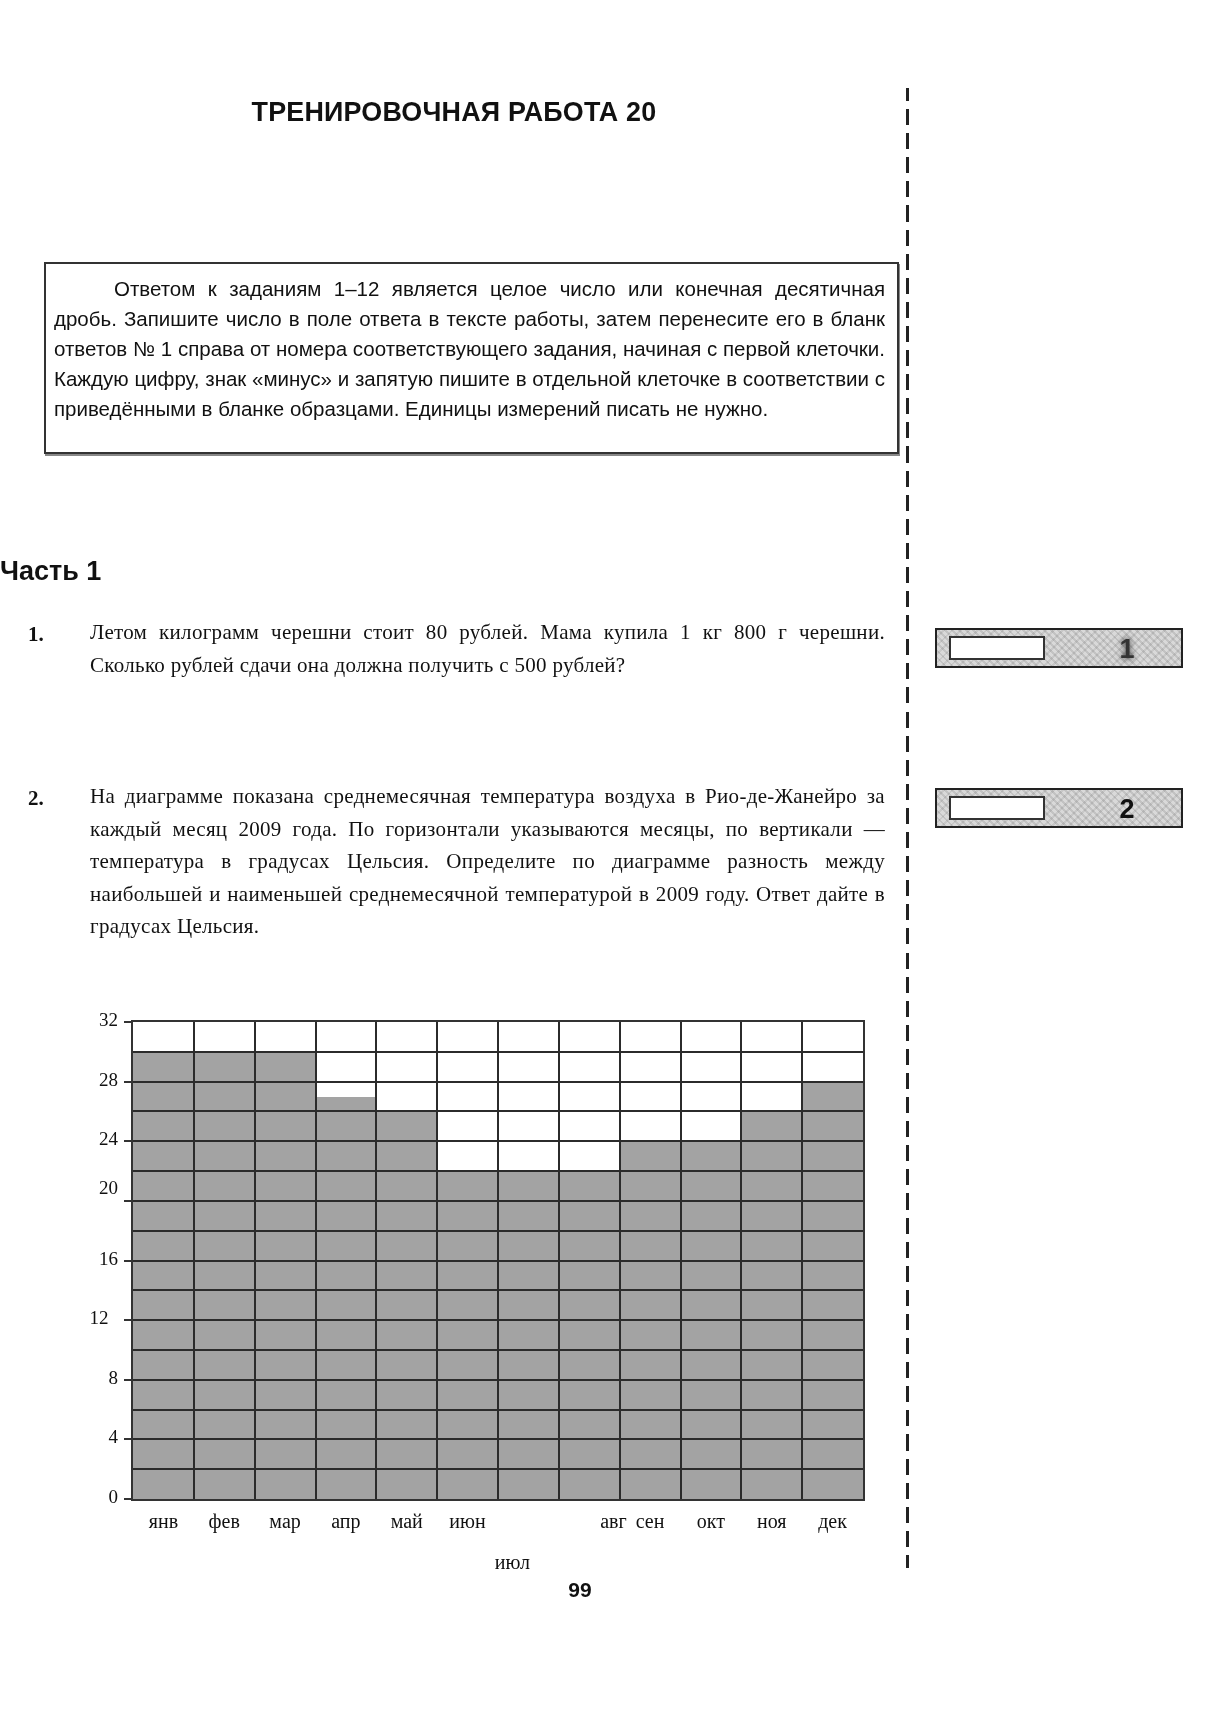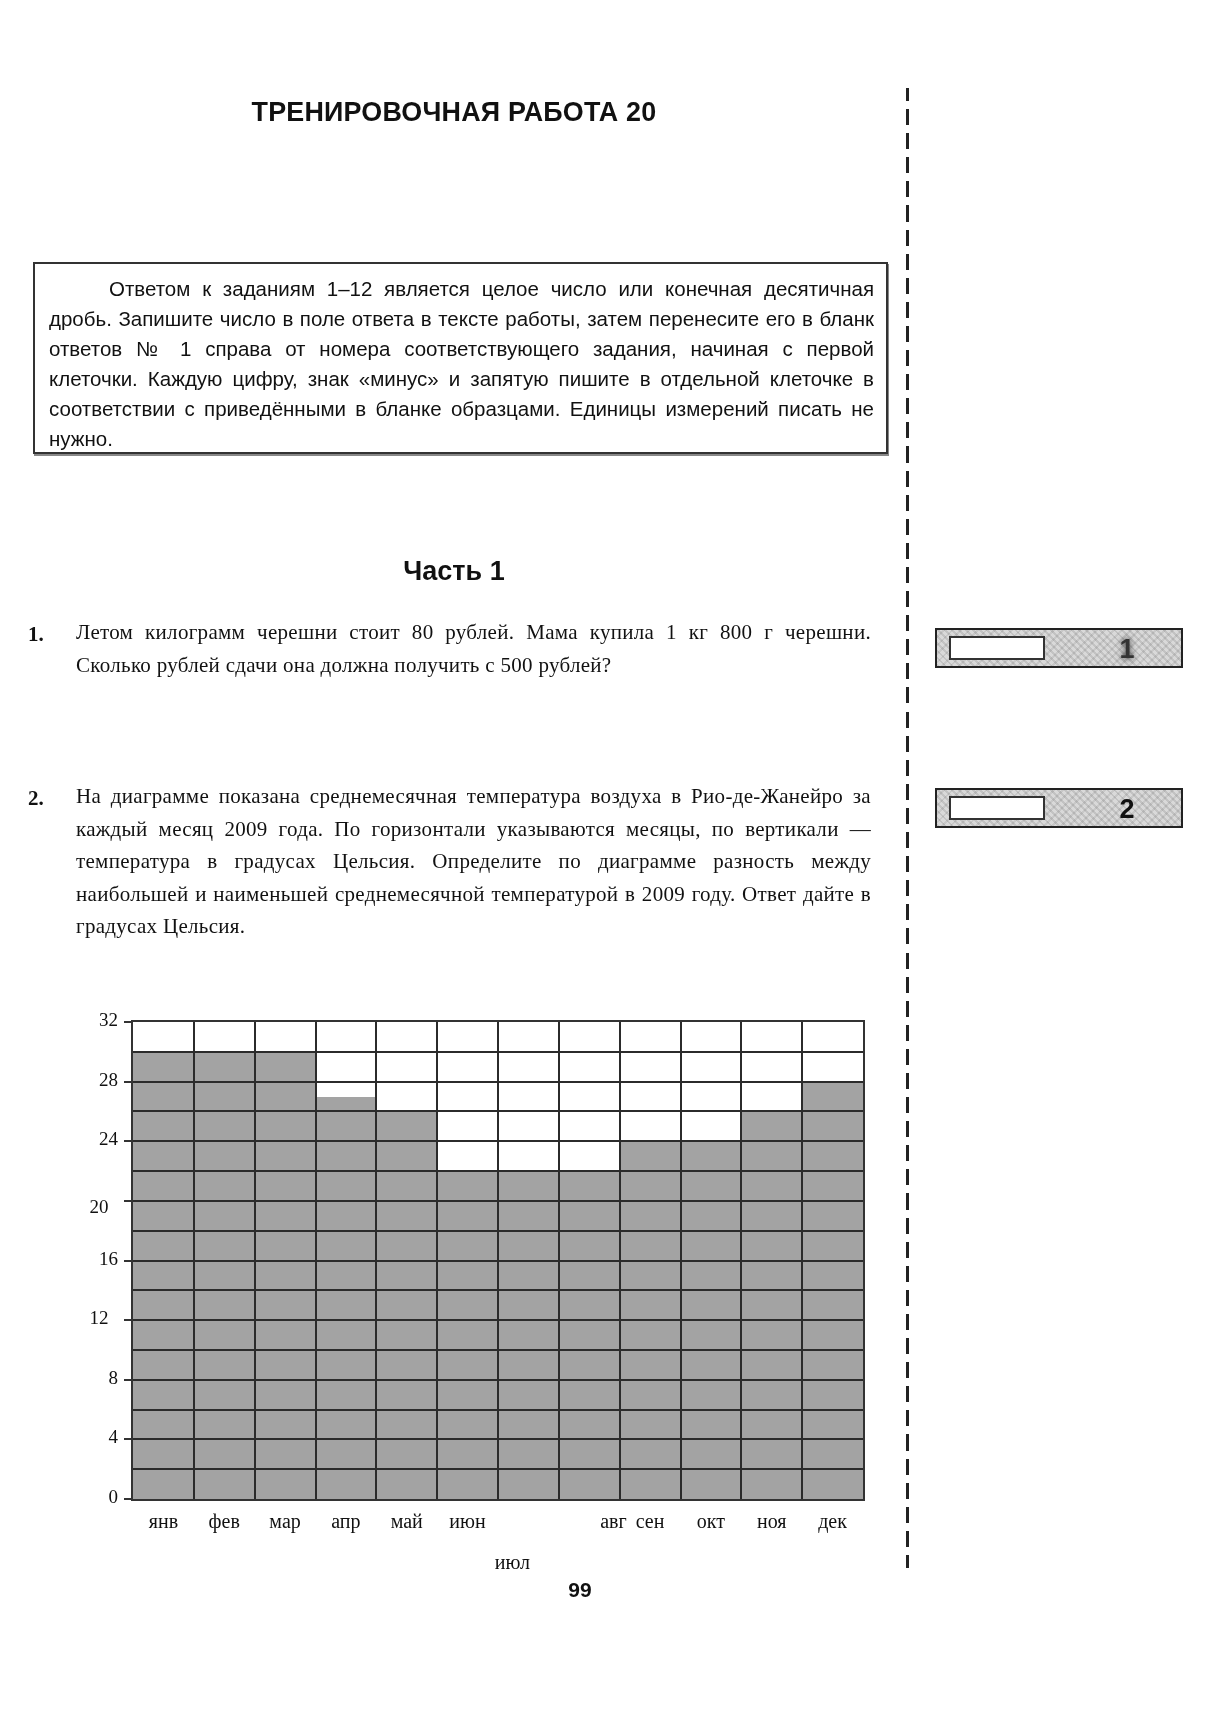--- a/index.html
+++ b/index.html
@@ -14,37 +14,37 @@
       font-family: "Liberation Sans", "DejaVu Sans", sans-serif;
       font-weight: bold; font-size: 28px; letter-spacing: 0.2px;
       transform: scaleX(0.96);
     }
     .cut-line {
       left: 906px; top: 88px; height: 1480px; width: 0;
       border-left: 3px dashed #222;
       border-image: repeating-linear-gradient(to bottom, #222 0 16px, transparent 16px 24px) 3;
     }
     .info-box {
-      left: 33px; top: 262px; width: 855px; height: 192px;
+      left: 44px; top: 262px; width: 855px; height: 192px;
       border: 2px solid #333; box-shadow: 1px 2px 0 #888;
-      box-sizing: border-box; padding: 10px 12px 0 14px;
+      box-sizing: border-box; padding: 10px 12px 0 8px;
       font-family: "Liberation Sans", "DejaVu Sans", sans-serif;
       font-size: 20.5px; line-height: 30px; text-align: justify;
       text-indent: 60px;
     }
     .part-title {
-      left: 0; width: 908px; top: 556px; text-align: center;
+      left: 0; width: 908px; top: 556px; text-align: left;
       font-family: "Liberation Sans", "DejaVu Sans", sans-serif;
       font-weight: bold; font-size: 27px;
     }
     .q-num {
       left: 28px; font-weight: bold; font-size: 21px;
     }
     .q-text {
-      left: 76px; width: 795px; font-size: 21px; line-height: 32.5px;
+      left: 90px; width: 795px; font-size: 21px; line-height: 32.5px;
       text-align: justify; letter-spacing: 0.3px;
     }
     .answer-strip {
       left: 935px; width: 248px; height: 40px;
       border: 2px solid #222; box-sizing: border-box;
       background:
         repeating-linear-gradient(45deg, rgba(0,0,0,0.10) 0 2px, transparent 2px 5px),
         repeating-linear-gradient(-45deg, rgba(0,0,0,0.08) 0 2px, transparent 2px 6px),
         #d9d9d9;
     }
@@ -114,21 +114,21 @@
 </div>
 
 <div class="abs chart">
   <div id="yticks">
       <div class="ytick" style="top: 5px;">32</div>
       <div class="ytick-mark" style="top: 16px;"></div>
       <div class="ytick" style="top: 64.625px;">28</div>
       <div class="ytick-mark" style="top: 75.625px;"></div>
       <div class="ytick" style="top: 124.25px;">24</div>
       <div class="ytick-mark" style="top: 135.25px;"></div>
-      <div class="ytick" style="top: 192px; text-align: center;">20</div>
+      <div class="ytick" style="top: 173px;">20</div>
       <div class="ytick-mark" style="top: 194.875px;"></div>
       <div class="ytick" style="top: 243.5px;">16</div>
       <div class="ytick-mark" style="top: 254.5px;"></div>
       <div class="ytick" style="top: 303.125px; text-align: center;">12</div>
       <div class="ytick-mark" style="top: 314.125px;"></div>
       <div class="ytick" style="top: 362.75px;">8</div>
       <div class="ytick-mark" style="top: 373.75px;"></div>
       <div class="ytick" style="top: 422.375px;">4</div>
       <div class="ytick-mark" style="top: 433.375px;"></div>
       <div class="ytick" style="top: 482px;">0</div>

